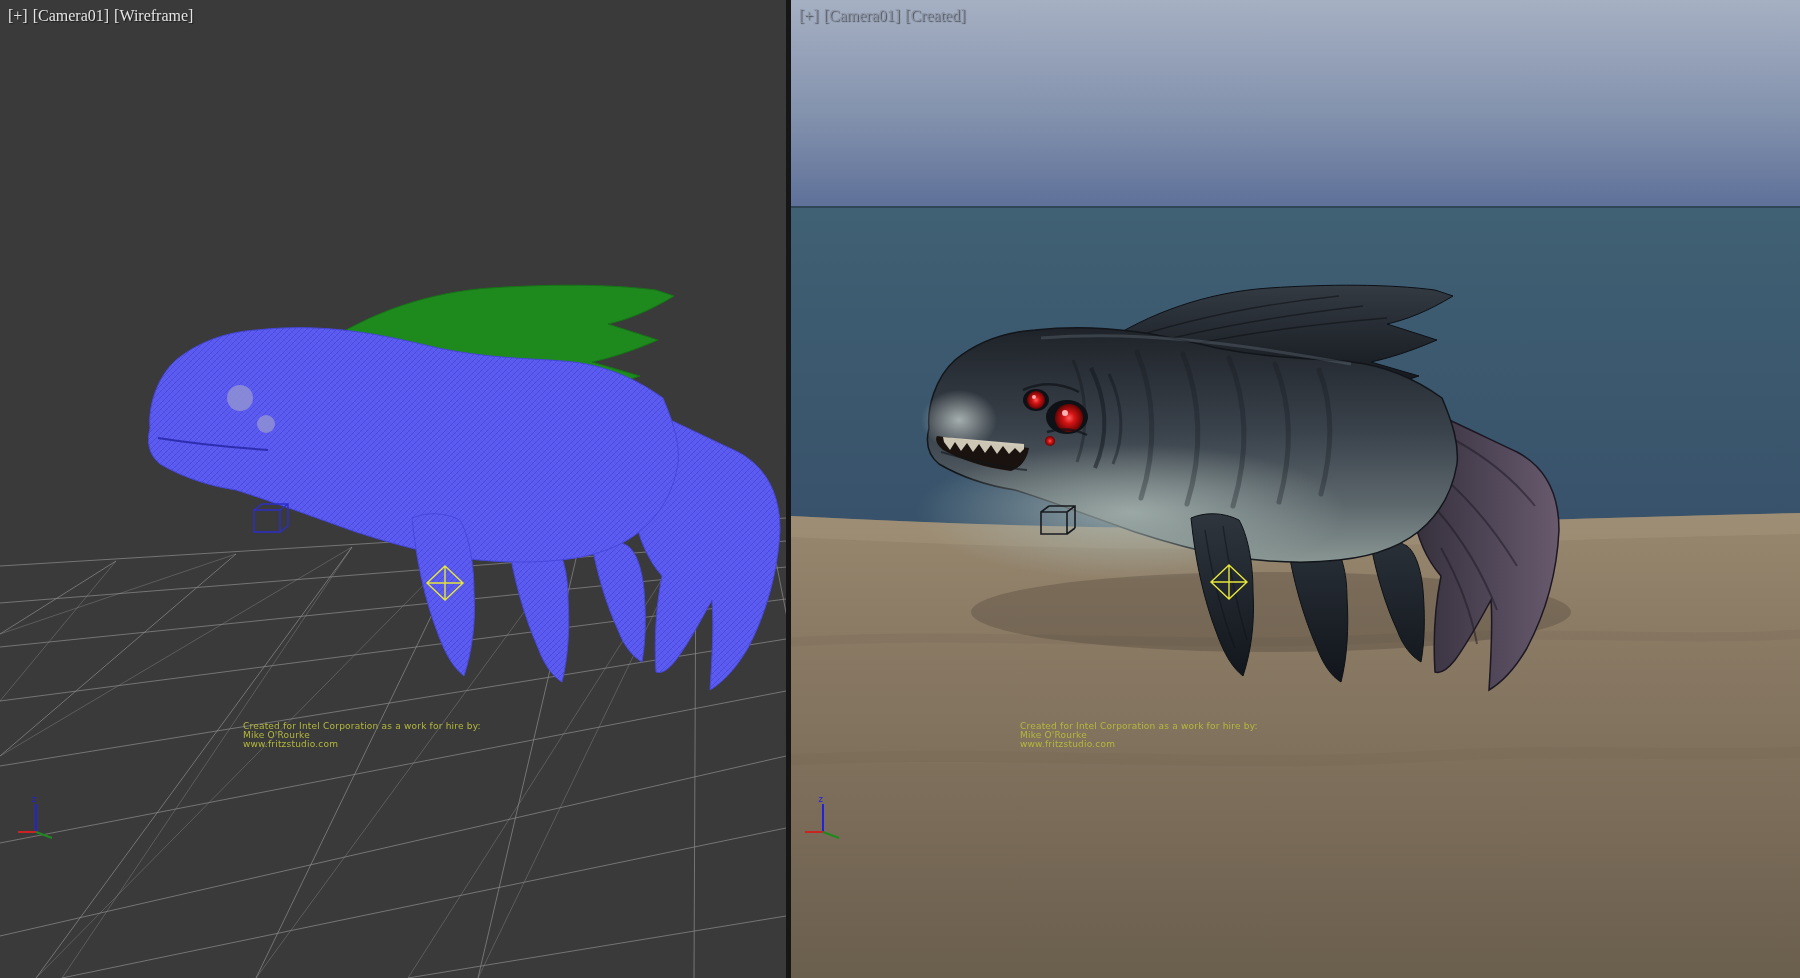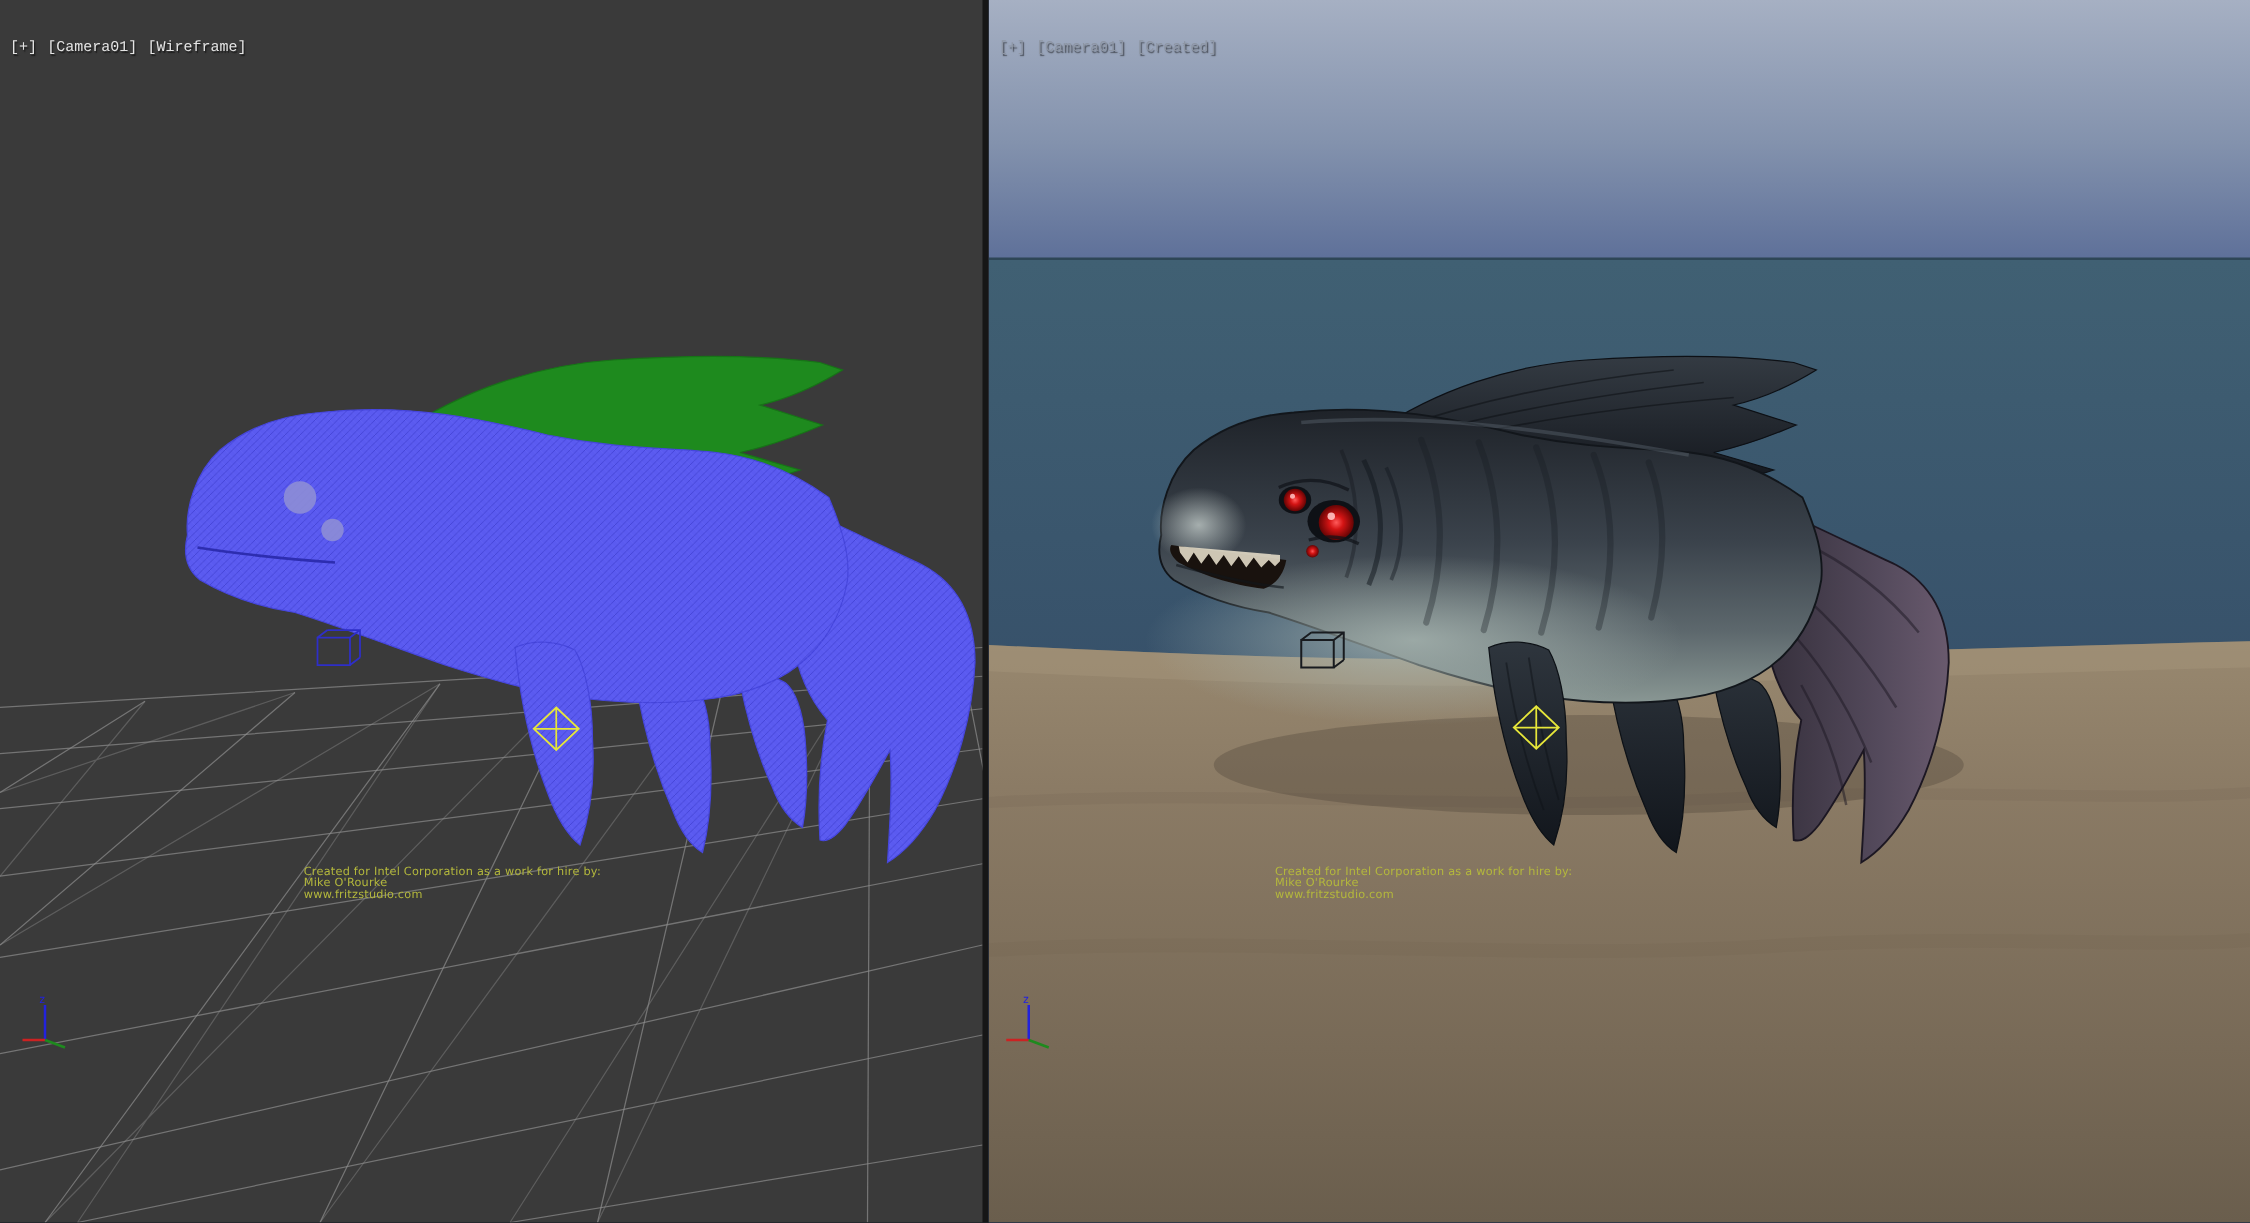--- a/index.html
+++ b/index.html
@@ -6,28 +6,28 @@
   html,body { width:1800px; height:978px; background:#101010; overflow:hidden;
               font-family:"DejaVu Sans", sans-serif; }
   #app { position:relative; width:1800px; height:978px; display:flex; background:#141414; }
   .viewport { position:relative; height:978px; overflow:hidden; }
   .vp-left  { width:786px;  background:var(--wireframe-bg,#3a3a3a); }
   .vp-divider { width:5px; height:978px; background:#161616; cursor:ew-resize; }
   .vp-right { width:1009px; background:var(--sky-bottom,#5e7099); }
   .scene { position:absolute; left:0; top:0; width:100%; height:100%; display:block; }
 
   .vp-label { position:absolute; top:7px; left:8px;
-              font-family:Liberation Mono, monospace; font-size:12px;
-              text-shadow:1px 1px 1px rgba(0,0,0,.55); user-select:none; white-space:nowrap;margin-top:24px; }
+              font-family:Liberation Serif, serif; font-size:16px;
+              text-shadow:1px 1px 1px rgba(0,0,0,.55); user-select:none; white-space:nowrap; }
   .vp-left  .vp-label { color:var(--label-left,#e4e4e4); }
   .vp-right .vp-label { color:var(--label-right,#8e96a4); }
   .vp-label-seg { cursor:pointer; margin-right:1px; }
 
   .annotation { position:absolute; font-size:9px; line-height:9px;
-                color:var(--annotation-yellow,#b4b83c); letter-spacing:.2px; white-space:nowrap; }
+                color:var(--annotation-yellow,#b4b83c); letter-spacing:.2px; white-space:nowrap;margin-top:28px; }
   .vp-left  .annotation { left:243px; top:694px; }
   .vp-right .annotation { left:229px; top:694px; }
 
   .axis-gizmo { position:absolute; left:14px; top:792px; width:44px; height:48px; }
   .vp-right .axis-gizmo { left:10px; }
   .axis-z { stroke:#2222dd; stroke-width:2; }
   .axis-x { stroke:#cc2222; stroke-width:2; }
   .axis-y { stroke:#1e8a1e; stroke-width:2; }
   .axis-z-text { fill:#2222dd; font-size:9px; font-family:"DejaVu Sans Mono", monospace; }
 

